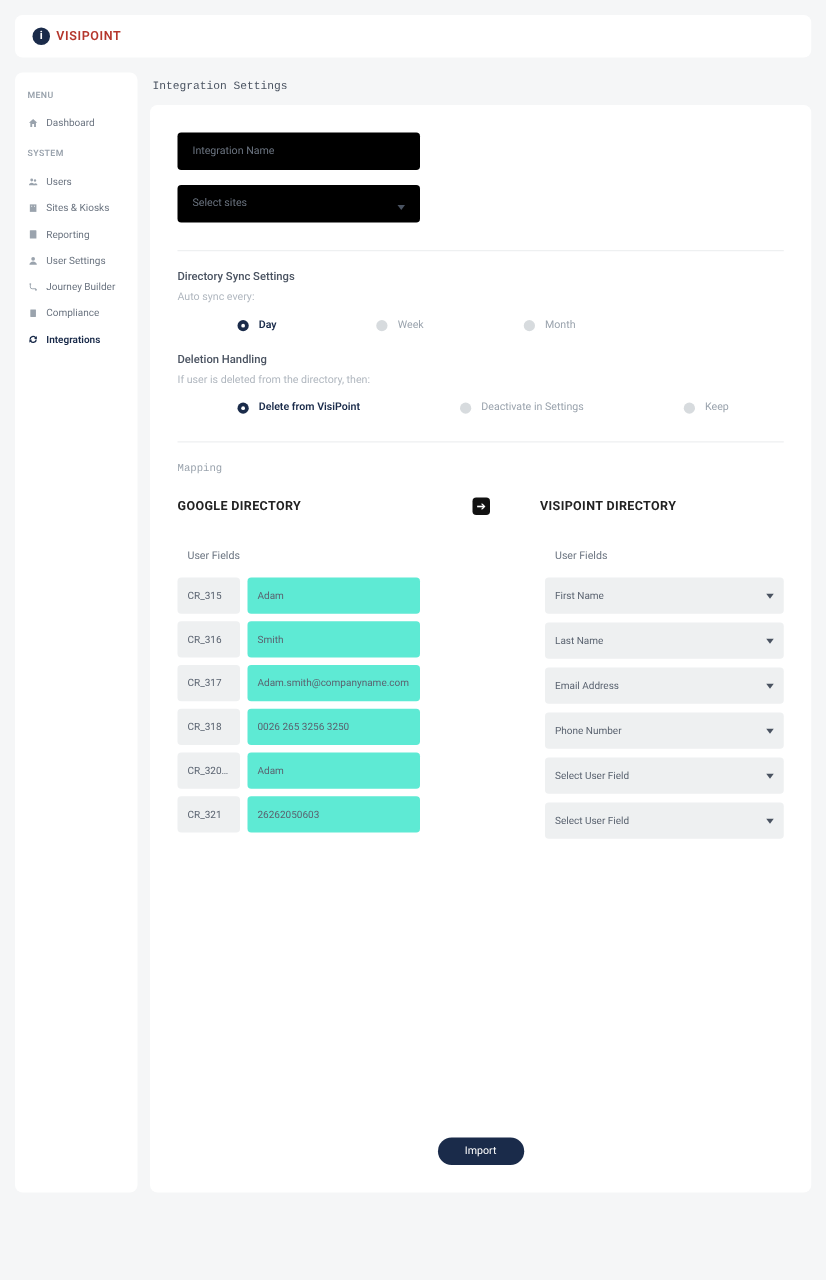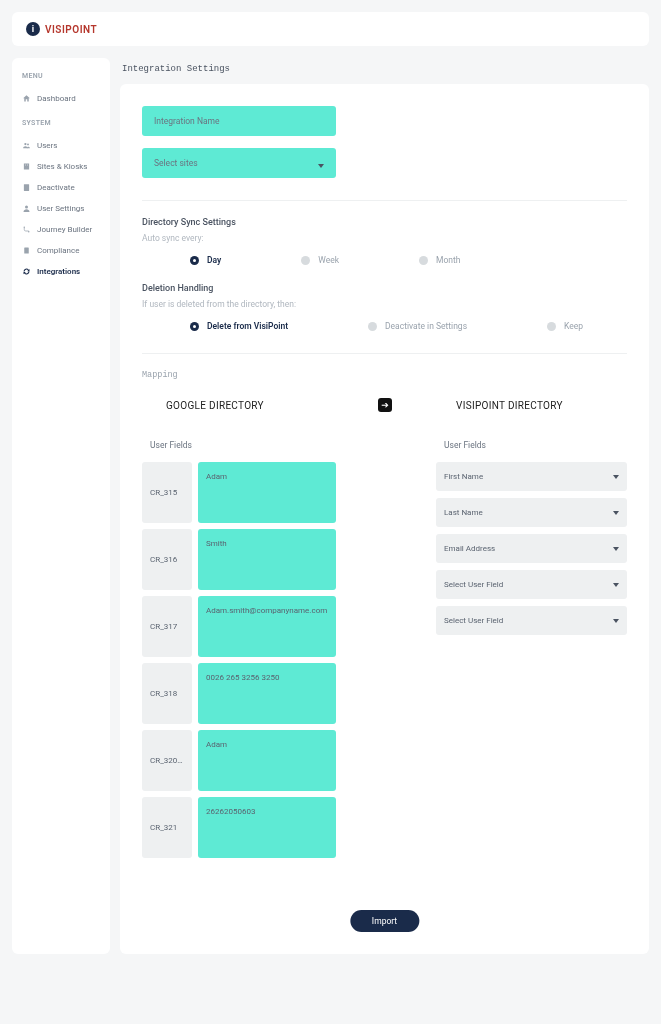--- a/index.html
+++ b/index.html
@@ -38,21 +38,21 @@
   
   .main { flex: 1; }
   .page-title { font-size: 9px; color: #4a5361; padding: 6px 2px 10px; font-family: Liberation Mono, monospace; }
   
   .card {
     background: #fff; border-radius: 6px; padding: 22px 22px 30px;
     min-height: 870px; position: relative;
   }
   
   .input-box {
-    background: #5eead4; border: none; border-radius: 3px;
+    background: #000000; border: none; border-radius: 3px;
     font-size: 8.5px; color: #6b7480; padding: 10px 12px; width: 194px;
     display:flex; align-items:flex-end; justify-content:space-between;
   }
   .caret { width:0;height:0;border-left:3px solid transparent;border-right:3px solid transparent;border-top:4px solid #4a5361;}
   
   .divider { border: none; border-top: 1px solid #eef0f1; margin: 22px 0 16px; }
   
   .section-title { font-size: 9px; color: #4a5361; font-weight: 500; margin-bottom: 6px;}
   .section-sub { font-size: 8.5px; color: #b0b7bf; margin-bottom: 12px;}
   
@@ -60,35 +60,35 @@
   .radio-opt { display:flex; align-items:center; gap:8px; font-size:8.5px; color:#9aa3ad; cursor:pointer;margin-left:48px;}
   .radio-opt.sel { color:#1a2b4a; font-weight:600; }
   .radio-dot { width:9px;height:9px;border-radius:50%;background:#d7dbde;display:flex;align-items:center;justify-content:center;}
   .radio-opt.sel .radio-dot { background:#1a2b4a; }
   .radio-opt.sel .radio-dot::after{content:"";width:3px;height:3px;border-radius:50%;background:#fff;}
   
   .map-title { font-size:8.5px; color:#9aa3ad; margin-bottom:18px;font-family:Liberation Mono, monospace;}
   .dir-row { display:flex; align-items:center; }
   .dir-col-left { width: 242px; }
   .dir-col-right { flex:1; margin-left: 40px;}
-  .dir-head { font-size:10px; font-weight:400; color:#222; letter-spacing:0.3px;margin-left:24px;}
+  .dir-head { font-size:10px; font-weight:700; color:#222; letter-spacing:0.3px;}
   .arrow-badge {
     width:14px;height:14px;background:#111;border-radius:3px;
     display:flex;align-items:center;justify-content:center;color:#fff;font-size:9px;
     margin-left: -6px;
   }
   
   .fields { margin-top: 28px; display:flex; }
   .fld-left { width: 194px; }
   .fld-right { flex:1; margin-left: 100px; }
   .fld-head { font-size:8.5px; color:#6b7480; margin-bottom: 12px; padding-left:8px;}
   .fld-row-l { display:flex; gap:6px; margin-bottom:6px;}
   .code-box {
     background:#eef0f1;border-radius:3px;font-size:8px;color:#5a6370;
-    width:50px;padding:26px 8px;white-space:nowrap;overflow:hidden;text-overflow:ellipsis;
+    width:50px;padding:10px 8px;white-space:nowrap;overflow:hidden;text-overflow:ellipsis;
   }
   .val-box {
     background:#5eead4;border-radius:3px;font-size:8px;color:#5a6370;
     flex:1;padding:10px 8px;white-space:nowrap;overflow:hidden;
   }
   .sel-box {
     background:#eef0f1;border-radius:3px;font-size:8px;color:#5a6370;
     padding:10px 8px;margin-bottom:7px;display:flex;align-items:center;justify-content:space-between;
     cursor:pointer;
     gap:36px;
@@ -136,21 +136,21 @@
           <rect x="5" y="4" width="14" height="16"></rect>
           <rect x="8" y="7" width="2" height="2" fill="#fff"></rect>
           <rect x="14" y="7" width="2" height="2" fill="#fff"></rect>
         </svg>
       <span>Sites &amp; Kiosks</span>
     </div>
     <div class="menu-item">
       <svg width="9" height="9" viewBox="0 0 24 24" fill="#9aa3ad">
           <rect x="5" y="3" width="14" height="18" rx="1"></rect>
         </svg>
-      <span>Deactivate</span>
+      <span>Reporting</span>
     </div>
     <div class="menu-item">
       <svg width="9" height="9" viewBox="0 0 24 24" fill="#9aa3ad">
           <circle cx="12" cy="8" r="4"></circle>
           <path d="M4 21c0-4 4-7 8-7s8 3 8 7"></path>
         </svg>
       <span>User Settings</span>
     </div>
     <div class="menu-item">
       <svg width="9" height="9" viewBox="0 0 24 24" fill="#9aa3ad">
@@ -276,20 +276,24 @@
               </div>
               <div class="sel-box">
                 <span>Last Name</span>
                 <span class="caret"></span>
               </div>
               <div class="sel-box">
                 <span>Email Address</span>
                 <span class="caret"></span>
               </div>
               <div class="sel-box">
+                <span>Phone Number</span>
+                <span class="caret"></span>
+              </div>
+              <div class="sel-box">
                 <span>Select User Field</span>
                 <span class="caret"></span>
               </div>
               <div class="sel-box">
                 <span>Select User Field</span>
                 <span class="caret"></span>
               </div>
             </div>
         </div>
       </div>

